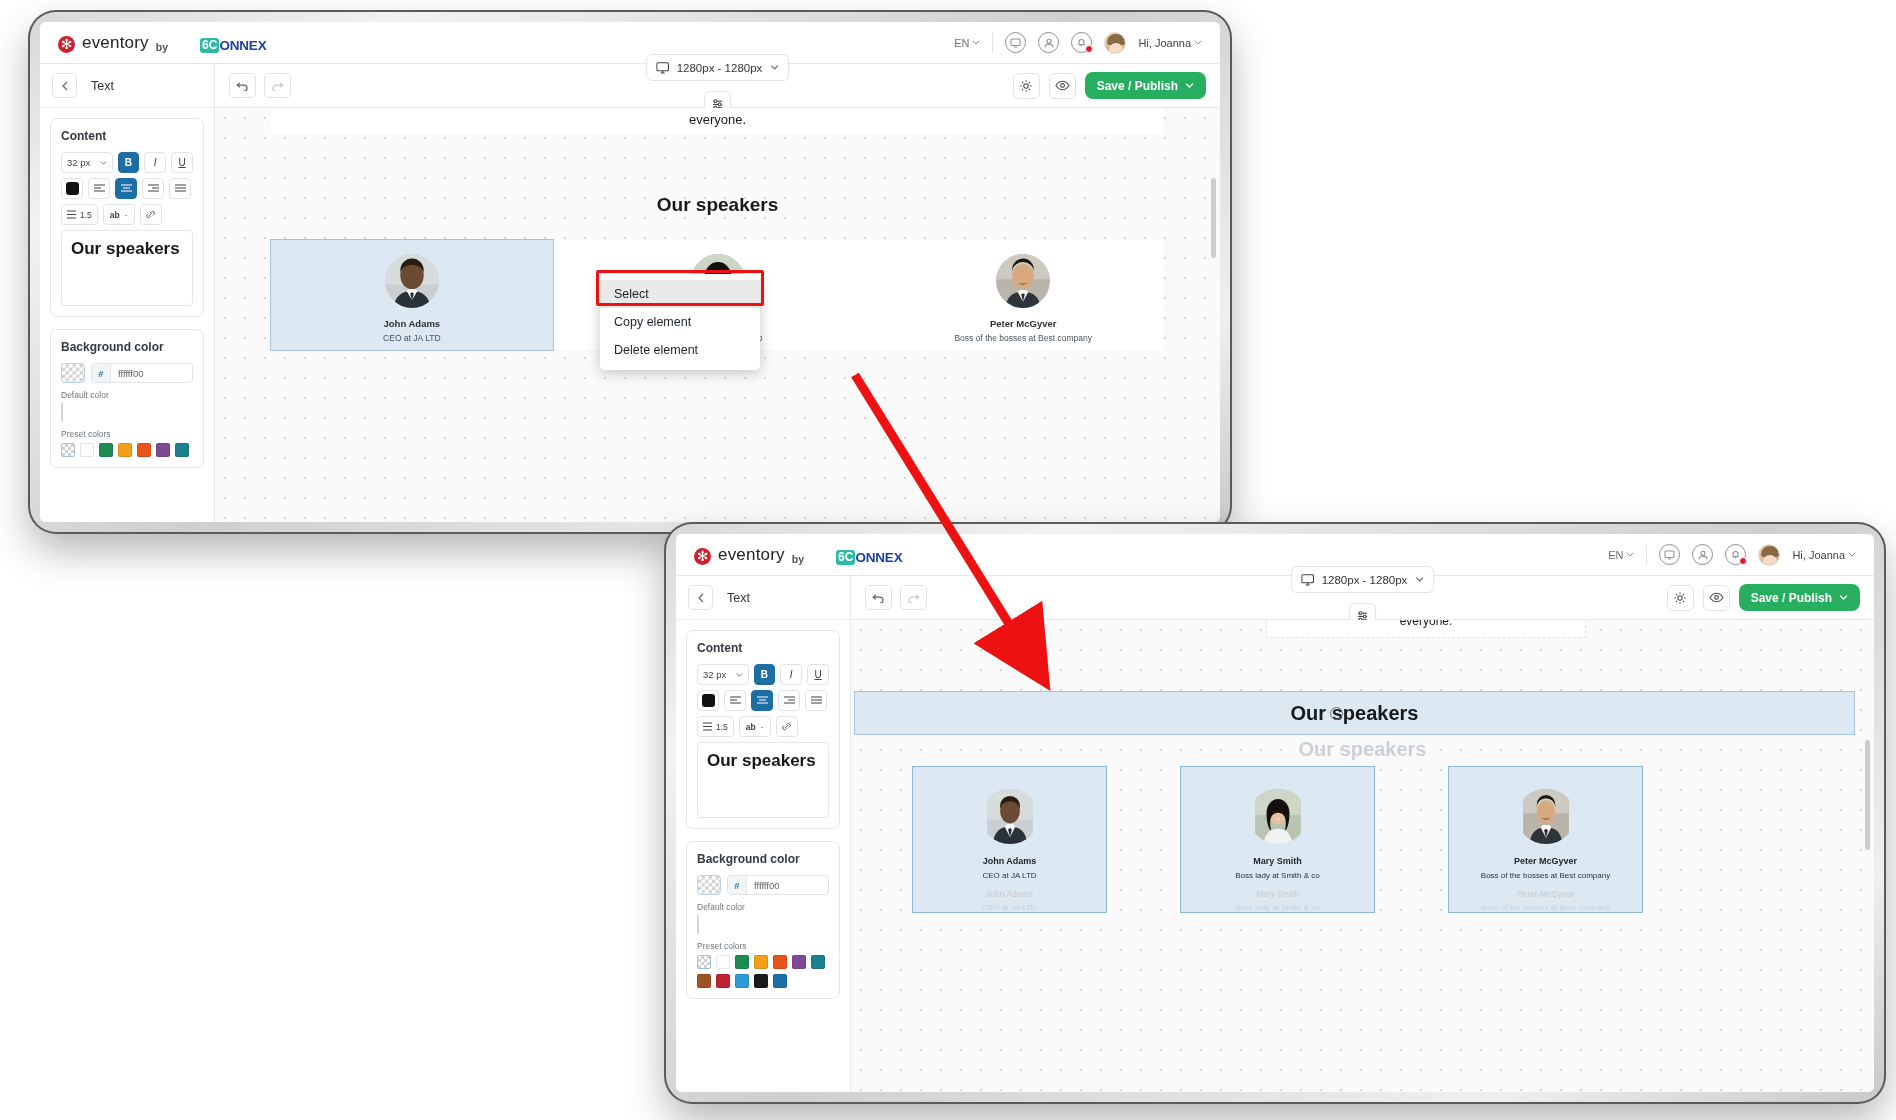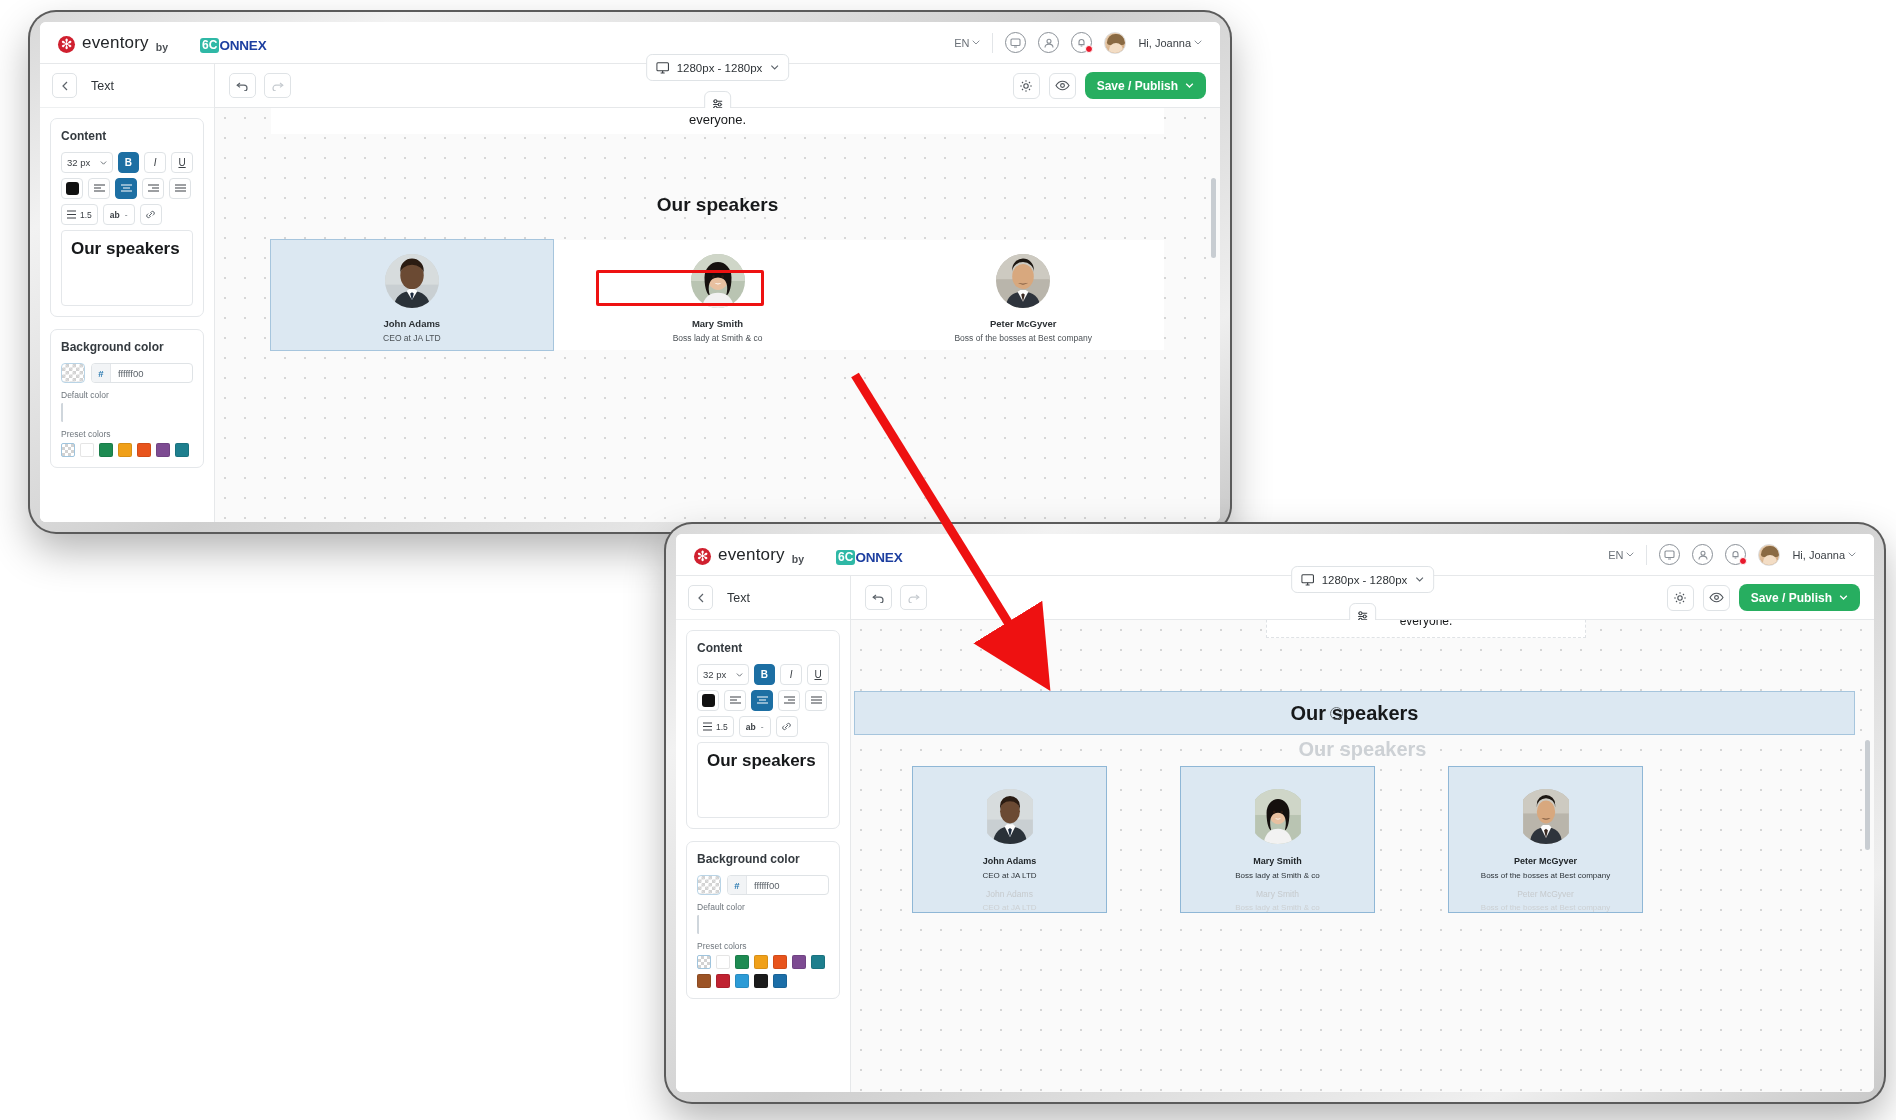--- a/index.html
+++ b/index.html
@@ -543,20 +543,25 @@
                     <path d="M28 45 l2 8 l2 -8 l-2 -1.5Z" fill="#3a2a22"></path>
                   </svg>
                 </div>
                 <div class="sp-name">Peter McGyver</div>
                 <div class="sp-role">Boss of the bosses at Best company</div>
               </div>
             </div>
 
             <div class="scrollbar" style="top:70px;height:80px;"></div>
 
+            <div class="ctx-menu" style="left:385px;top:166px;">
+              <div class="ctx-item highlight">Select</div>
+              <div class="ctx-item">Copy element</div>
+              <div class="ctx-item">Delete element</div>
+            </div>
             <div class="ctx-highlight-box" style="left:381px;top:162px;width:168px;height:36px;"></div>
           </div>
         </div>
       </div>
     </div>
   </div>
 
   <div class="device" id="device-front">
     <div class="device-inner">
 

